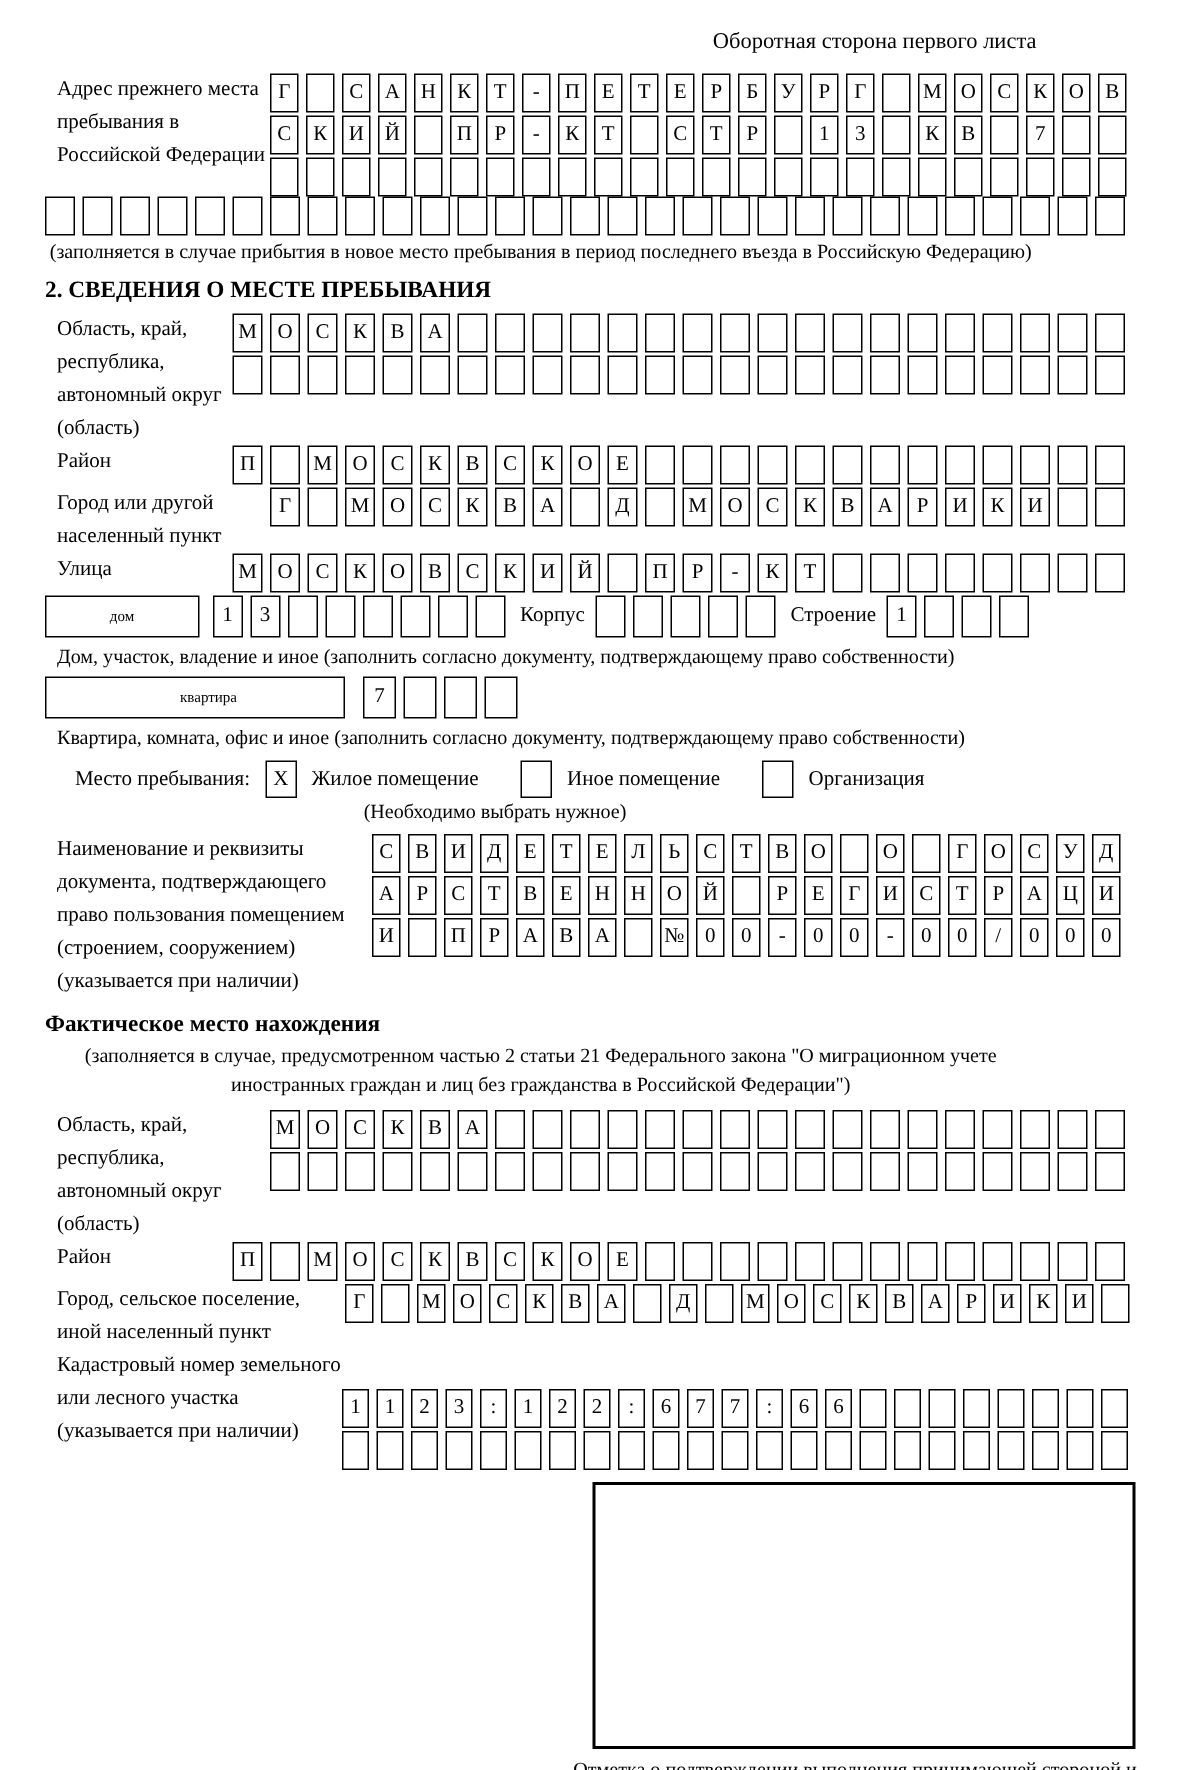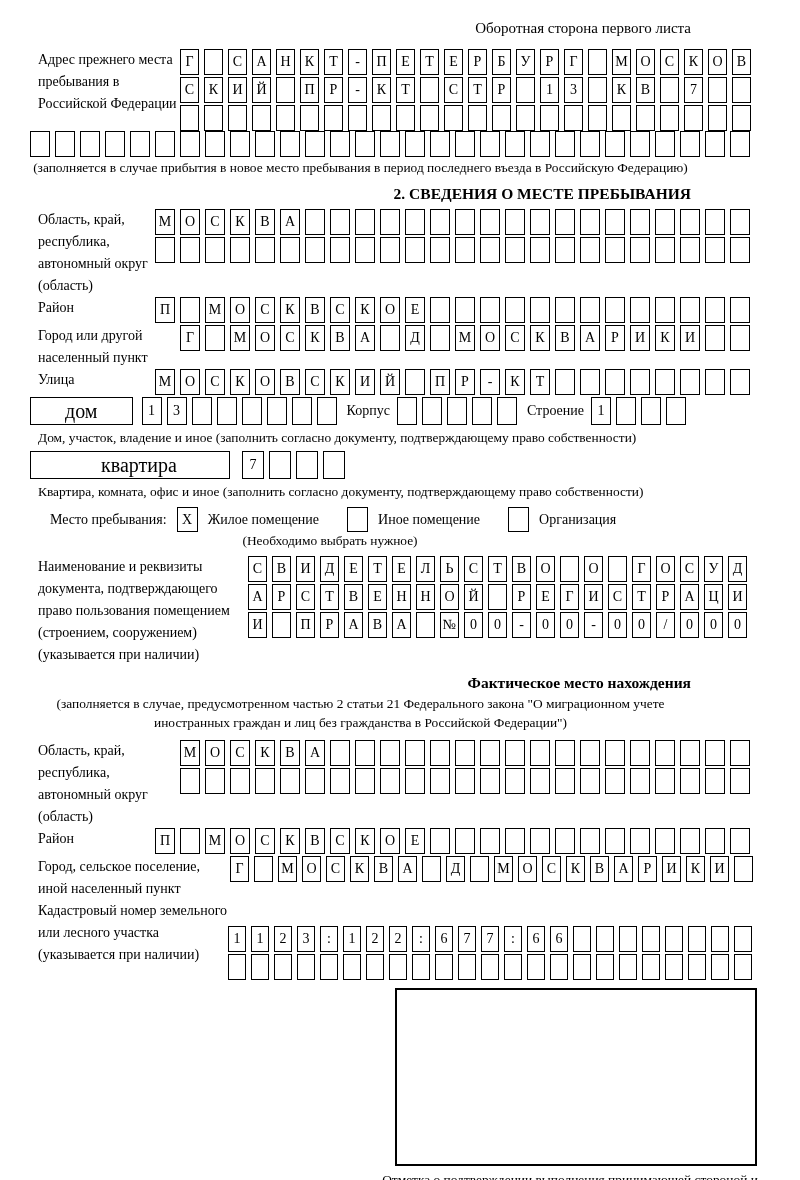--- a/index.html
+++ b/index.html
@@ -32,27 +32,27 @@
   }
   .p24 .cell{width:19px;margin-right:5px;}
   .p23 .cell{width:18px;margin-right:5px;}
   .kv .cell{width:22px;height:28px;margin-right:5px;}
   .dom .cell{height:28px;}
 
   .note{font-size:13.4px;line-height:18px;}
   .note-center{text-align:center;}
   .note-left{padding-left:8px;margin:2px 0 4px 0;}
 
-  .section-title{text-align:right;font-weight:bold;font-size:15.5px;margin:8px 0 6px 0;}
+  .section-title{text-align:left;font-weight:bold;font-size:15.5px;margin:8px 0 6px 0;}
 
   
   .boxrow{display:flex;align-items:flex-start;margin-bottom:2px;}
   .widebox{
     box-sizing:border-box;border:1.6px solid #000;height:28px;
-    display:flex;align-items:center;justify-content:center;font-size:20px;
+    display:flex;align-items:center;justify-content:center;font-size:10px;
   }
   .dom-box{width:172px;margin-right:9px;}
   .kv-box{width:200px;margin-right:12px;padding-left:18px;}
   .inline-label{font-size:14px;line-height:28px;margin:0 7px 0 5px;}
 
   
   .chk-row{display:flex;align-items:center;padding-left:8px;margin:6px 0 0 12px;font-size:14px;}
   .chk-box{
     box-sizing:border-box;width:21px;height:25px;border:1.6px solid #000;
     display:flex;align-items:center;justify-content:center;

